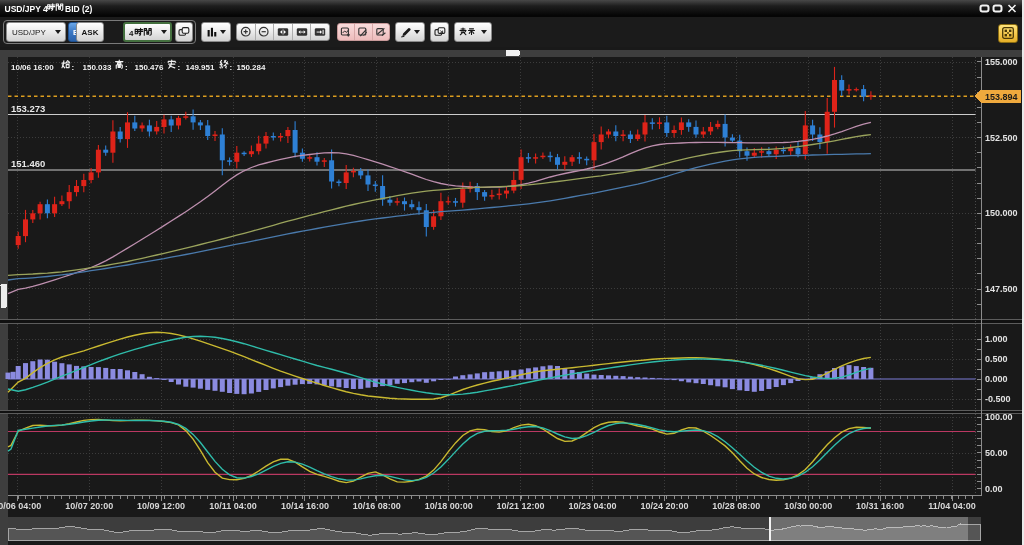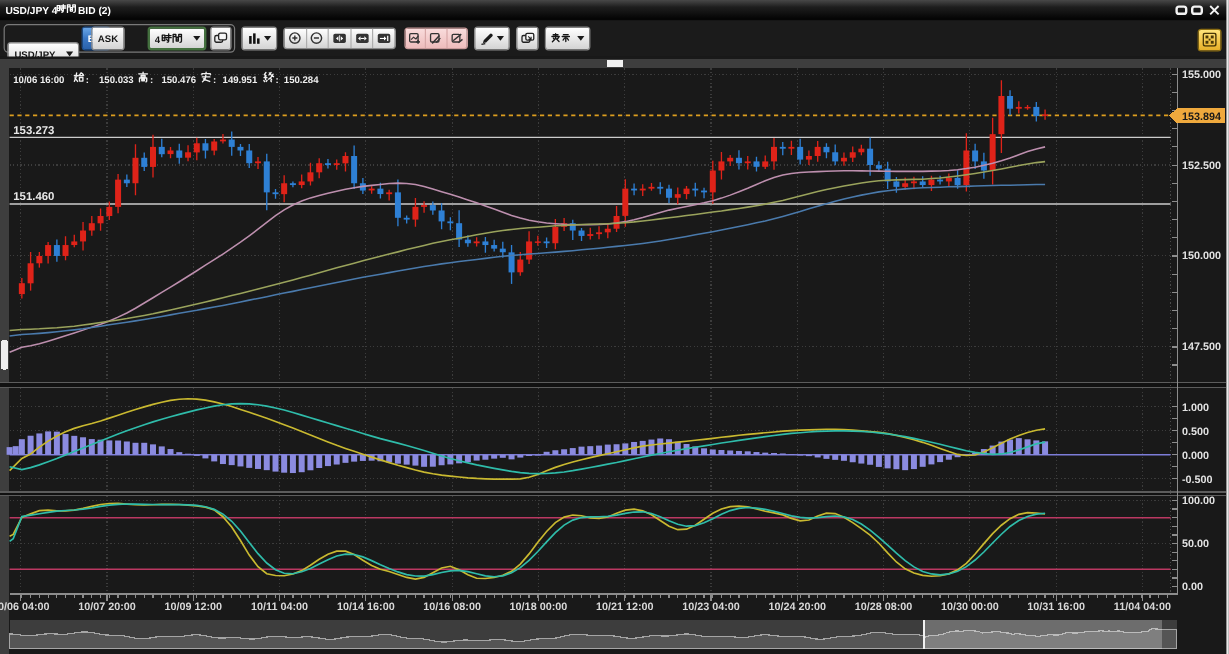--- a/index.html
+++ b/index.html
@@ -43,21 +43,21 @@
         </g>
 <text x="65" y="11.5" style="font-family:&quot;Liberation Sans&quot;,sans-serif;font-size:8.5px;font-weight:bold" fill="#ffffff">BID (2)</text>
 <g stroke="#f2f2f2" fill="none">
 <rect x="980.5" y="5.5" width="8" height="6" rx="2" stroke-width="2"></rect>
 <rect x="993.5" y="5.5" width="8" height="6" rx="2" stroke-width="2"></rect>
 <path d="M1008.5,5 l7,7 M1015.5,5 l-7,7" stroke-width="1.6"></path>
 </g>
       </svg></div>
 <div style="position:absolute;left:0;top:17px;width:1024px;height:30px;background:#1b1b1b">
       <div style="position:absolute;left:3px;top:3px;width:193px;height:24px;border:1px solid #7a7a7a;border-radius:4px;box-sizing:border-box"></div>
-      <div style="position:absolute;box-sizing:border-box;border:1px solid #8a8a8a;border-radius:3px;background:linear-gradient(#ffffff,#ececec 45%,#d3d3d3);left:6px;top:18px;width:60px;height:20px;font-family:'Liberation Sans',sans-serif;font-size:8px;font-weight:bold;color:#141414;display:flex;align-items:center;padding:0 4px 0 5px;justify-content:space-between">
+      <div style="position:absolute;box-sizing:border-box;border:1px solid #8a8a8a;border-radius:3px;background:linear-gradient(#ffffff,#ececec 45%,#d3d3d3);left:6px;top:5px;width:60px;height:20px;font-family:'Liberation Sans',sans-serif;font-size:8px;font-weight:normal;color:#141414;display:flex;align-items:center;padding:0 4px 0 5px;justify-content:space-between">
         <span>USD/JPY</span>
         <span style="display:inline-block;width:0;height:0;border-left:3.5px solid transparent;border-right:3.5px solid transparent;border-top:4px solid #1a1a1a"></span>
       </div>
       <div style="position:absolute;box-sizing:border-box;border:1px solid #8a8a8a;border-radius:3px;background:linear-gradient(#ffffff,#ececec 45%,#d3d3d3);left:68px;top:5px;width:24px;height:20px;background:linear-gradient(#6ba7e8,#3a77c4 50%,#2a62ab);border-color:#1d4f8f;font-family:'Liberation Sans',sans-serif;font-size:8px;font-weight:bold;color:#fff;display:flex;align-items:center;justify-content:center">BID</div>
       <div style="position:absolute;box-sizing:border-box;border:1px solid #8a8a8a;border-radius:3px;background:linear-gradient(#ffffff,#ececec 45%,#d3d3d3);left:76px;top:5px;width:28px;height:20px;font-family:'Liberation Sans',sans-serif;font-size:8px;font-weight:bold;color:#141414;display:flex;align-items:center;justify-content:center">ASK</div>
       <div style="position:absolute;box-sizing:border-box;border:1px solid #8a8a8a;border-radius:3px;background:linear-gradient(#ffffff,#ececec 45%,#d3d3d3);left:123px;top:5px;width:49px;height:20px;border:2px solid #44703f;display:flex;align-items:center;padding:0 3px 0 4px;justify-content:space-between">
 <svg width="26" height="12" viewBox="0 0 26 12">
           <text x="0" y="9.5" style="font-family:&quot;Liberation Sans&quot;,sans-serif;font-size:8px;font-weight:bold" fill="#141414">4</text>
           <g transform="translate(5.5,1.5) scale(0.708)" stroke="#141414" stroke-width="1.55">
             <use href="#kji"></use>

